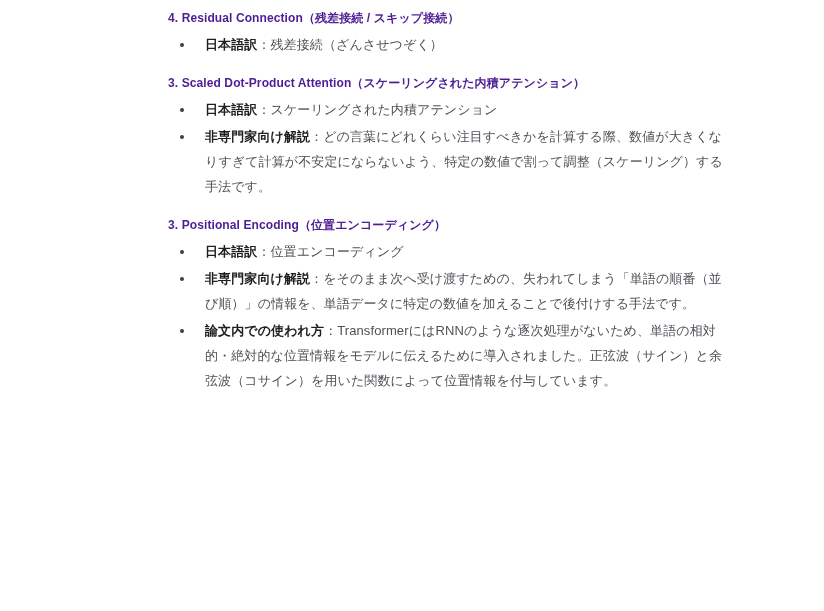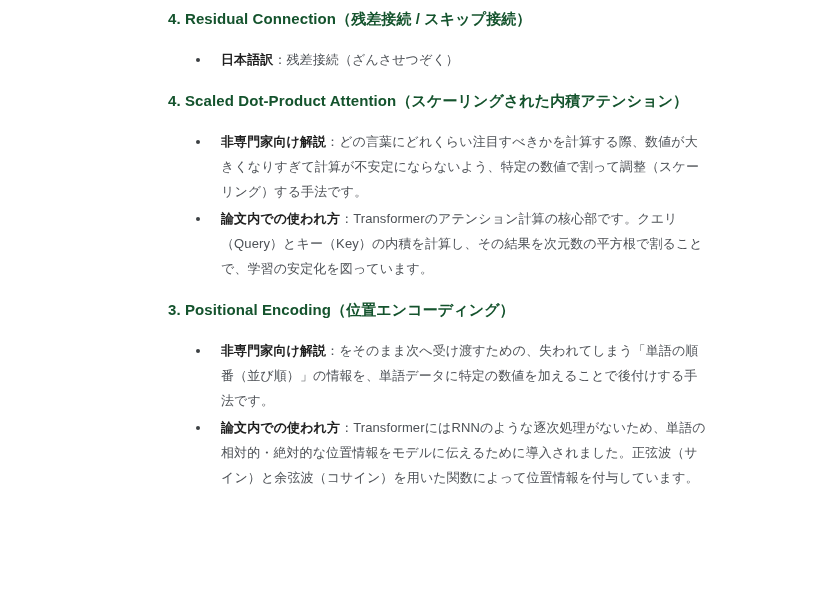--- a/index.html
+++ b/index.html
@@ -20,31 +20,31 @@
       left: 168px;
       top: 6px;
       width: 556px;
       font-size: 13px;
       line-height: 25px;
       color: #4d5156;
       letter-spacing: 0.1px;
     }
     .section-heading {
       margin: 14px 0 1px 0;
-      font-size: 15px;
+      font-size: 12px;
       line-height: 25px;
       font-weight: 700;
-      color: #14532d;
+      color: #4c1d95;
     }
     .section:first-child .section-heading {
       margin-top: 0;
     }
     ul.bullet-list {
       list-style: none;
-      margin: 16px;
+      margin: 0;
       padding: 0;
     }
     ul.bullet-list > li {
       position: relative;
       padding-left: 37px;
       margin: 0 0 2px 0;
     }
     .bullet-dot {
       position: absolute;
       left: 12px;
@@ -72,36 +72,40 @@
       <h3 class="section-heading">4. Residual Connection（残差接続 / スキップ接続）</h3>
       <ul class="bullet-list">
         <li>
           <span class="bullet-dot"></span>
           <span class="bullet-label">日本語訳</span><span class="bullet-text">：残差接続（ざんさせつぞく）</span>
         </li>
       </ul>
     </div>
 
     <div class="section">
-      <h3 class="section-heading">4. Scaled Dot-Product Attention（スケーリングされた内積アテンション）</h3>
+      <h3 class="section-heading">3. Scaled Dot-Product Attention（スケーリングされた内積アテンション）</h3>
       <ul class="bullet-list">
         <li>
           <span class="bullet-dot"></span>
-          <span class="bullet-label">非専門家向け解説</span><span class="bullet-text">：どの言葉にどれくらい注目すべきかを計算する際、数値が大きくなりすぎて計算が不安定にならないよう、特定の数値で割って調整（スケーリング）する手法です。</span>
+          <span class="bullet-label">日本語訳</span><span class="bullet-text">：スケーリングされた内積アテンション</span>
         </li>
         <li>
           <span class="bullet-dot"></span>
-          <span class="bullet-label">論文内での使われ方</span><span class="bullet-text">：Transformerのアテンション計算の核心部です。クエリ（Query）とキー（Key）の内積を計算し、その結果を次元数の平方根で割ることで、学習の安定化を図っています。</span>
+          <span class="bullet-label">非専門家向け解説</span><span class="bullet-text">：どの言葉にどれくらい注目すべきかを計算する際、数値が大きくなりすぎて計算が不安定にならないよう、特定の数値で割って調整（スケーリング）する手法です。</span>
         </li>
       </ul>
     </div>
 
     <div class="section">
       <h3 class="section-heading">3. Positional Encoding（位置エンコーディング）</h3>
       <ul class="bullet-list">
+        <li>
+          <span class="bullet-dot"></span>
+          <span class="bullet-label">日本語訳</span><span class="bullet-text">：位置エンコーディング</span>
+        </li>
         <li>
           <span class="bullet-dot"></span>
           <span class="bullet-label">非専門家向け解説</span><span class="bullet-text">：をそのまま次へ受け渡すための、失われてしまう「単語の順番（並び順）」の情報を、単語データに特定の数値を加えることで後付けする手法です。</span>
         </li>
         <li>
           <span class="bullet-dot"></span>
           <span class="bullet-label">論文内での使われ方</span><span class="bullet-text">：TransformerにはRNNのような逐次処理がないため、単語の相対的・絶対的な位置情報をモデルに伝えるために導入されました。正弦波（サイン）と余弦波（コサイン）を用いた関数によって位置情報を付与しています。</span>
         </li>
       </ul>
     </div>

